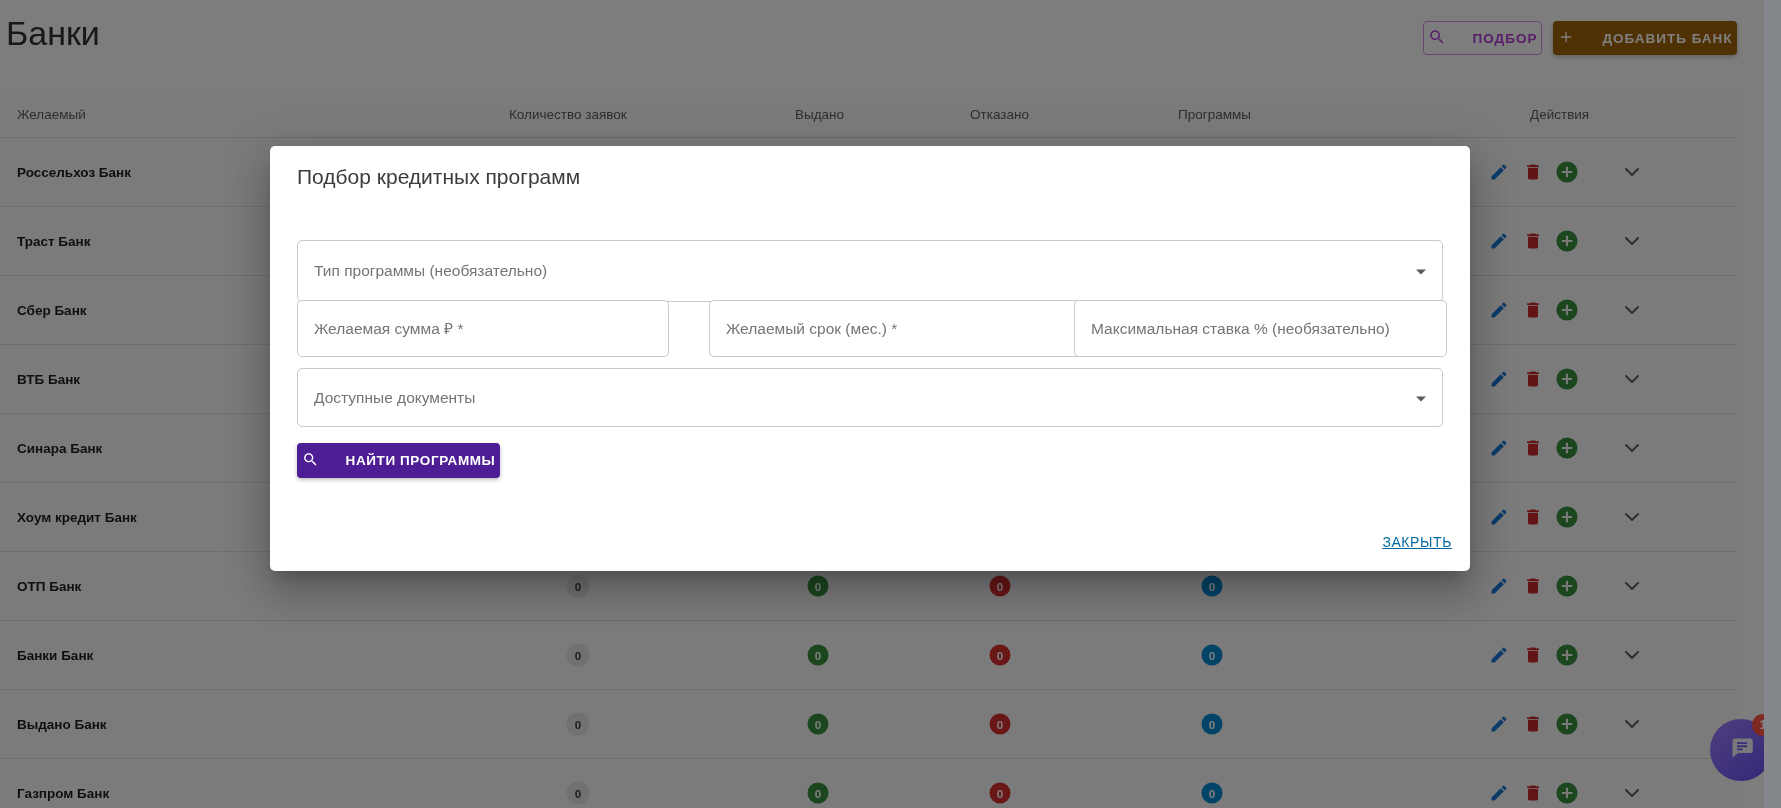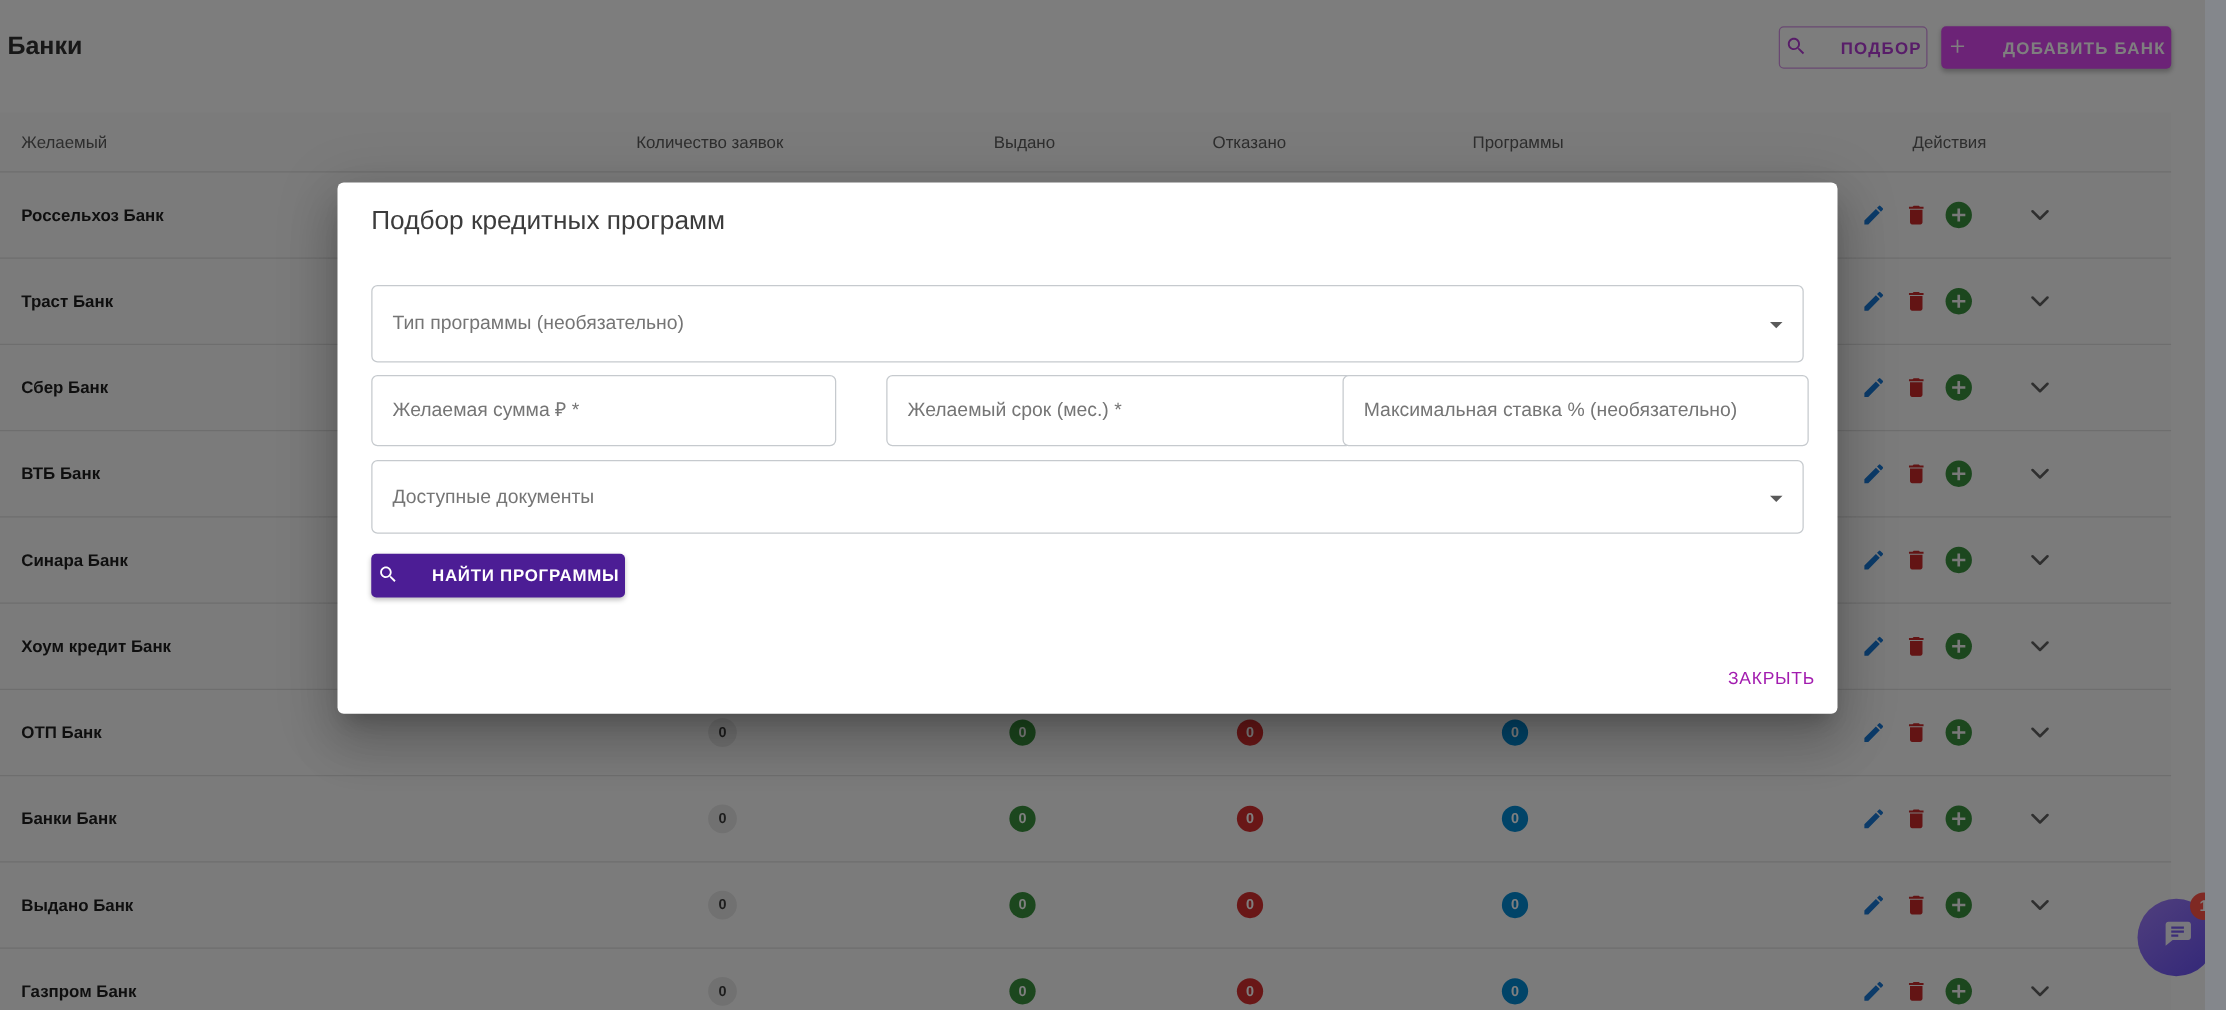--- a/index.html
+++ b/index.html
@@ -1,27 +1,27 @@
 <!DOCTYPE html>
 <html><head>
 <meta charset="utf-8">
 <style>
   html,body{margin:0;padding:0;}
   body{
     width:1781px;height:808px;overflow:hidden;position:relative;
     background:#fbfbfb;font-family:"Liberation Sans",sans-serif;
   }
   
-  .page-title{position:absolute;left:6px;top:26px;font-size:20px;font-weight:700;color:#303030;}
+  .page-title{position:absolute;left:6px;top:14px;font-size:34px;font-weight:400;color:#303030;}
   .btn{display:flex;align-items:center;justify-content:center;gap:27px;border-radius:4px;
        font-size:13.5px;font-weight:700;letter-spacing:1px;cursor:pointer;box-sizing:border-box;}
   .btn-podbor{position:absolute;left:1423px;top:21px;width:119px;height:34px;
        border:1px solid rgba(177,58,210,.55);color:#b13ad2;background:transparent;}
   .btn-addbank{position:absolute;left:1553px;top:21px;width:184px;height:34px;
-       border:none;background:#d946ef;color:#ffffff;box-shadow:0 2px 4px rgba(0,0,0,.25);}
+       border:none;background:#a16207;color:#ffffff;box-shadow:0 2px 4px rgba(0,0,0,.25);}
   
   .table-area{position:absolute;left:0;top:90px;width:1737px;height:718px;background:#f7f7f7;overflow:hidden;}
   .thead{position:relative;height:47px;}
   .th{position:absolute;top:50%;transform:translateY(-50%);font-size:13.5px;color:#5c5c5c;}
   .th.c1{left:17px}.th.c2{left:509px}.th.c3{left:795px}.th.c4{left:970px}.th.c5{left:1178px}.th.c6{left:1530px}
   .trow{position:relative;height:68px;border-top:1px solid #dcdcdc;}
   .bank-name{position:absolute;left:17px;top:50%;transform:translateY(-50%);
        font-size:13.5px;font-weight:700;color:#1e1e1e;}
   .badge{position:absolute;top:50%;transform:translate(-50%,-50%);
        width:21px;height:21px;border-radius:50%;display:flex;align-items:center;justify-content:center;
@@ -42,34 +42,34 @@
        background:#ff5246;color:#fff;font-size:12.5px;font-weight:700;
        display:flex;align-items:center;justify-content:center;}
   
   .modal{position:absolute;left:270px;top:146px;width:1200px;height:425px;background:#ffffff;
        border-radius:5px;z-index:20;
        box-shadow:0 11px 15px -7px rgba(0,0,0,.2),0 24px 38px 3px rgba(0,0,0,.14),0 9px 46px 8px rgba(0,0,0,.12);}
   .modal-title{position:absolute;left:27px;top:19px;font-size:21px;color:#3c3c3c;}
   .field{position:absolute;box-sizing:border-box;border:1px solid #c6cace;border-radius:5px;background:#fff;
        display:flex;align-items:center;padding:0 16px;font-size:15.5px;color:#757575;
        font-family:"Liberation Sans",sans-serif;}
-  .select1{left:27px;top:82px;width:1146px;height:62px;cursor:pointer;}
+  .select1{left:27px;top:94px;width:1146px;height:62px;cursor:pointer;}
   .select2{left:27px;top:222px;width:1146px;height:59px;cursor:pointer;}
   .caret{position:absolute;right:16px;top:50%;transform:translateY(-30%);
        width:0;height:0;border-left:5px solid transparent;border-right:5px solid transparent;
        border-top:5px solid #5a5a5a;}
   input.field{outline:none;}
   input.field::placeholder{color:#757575;opacity:1;}
   .inp1{left:27px;top:154px;width:372px;height:57px;}
   .inp2{left:415px;top:154px;width:373px;height:57px;margin-left:24px;}
   .inp3{left:804px;top:154px;width:373px;height:57px;}
   .btn-find{position:absolute;left:27px;top:297px;width:203px;height:35px;letter-spacing:.6px;
        background:#4c1d95;color:#fff;border:none;box-shadow:0 2px 4px rgba(0,0,0,.25);}
   .link-close{position:absolute;right:18px;top:388px;font-size:14px;font-weight:500;letter-spacing:.6px;
-       color:#a21caf;cursor:pointer;}
+       color:#0369a1;cursor:pointer;text-decoration:underline;}
 </style>
 </head>
 <body>
 
 <div class="page-title">Банки</div>
 
 <div class="btn btn-podbor">
   <span>
     <svg width="18" height="18" viewBox="0 0 24 24" fill="#b13ad2">
         <path d="M15.5 14h-.79l-.28-.27C15.41 12.59 16 11.11 16 9.5 16 5.91 13.09 3 9.5 3S3 5.91 3 9.5 5.91 16 9.5 16c1.61 0 3.09-.59 4.23-1.57l.27.28v.79l5 4.99L20.49 19l-4.99-5zm-6 0C7.01 14 5 11.99 5 9.5S7.01 5 9.5 5 14 7.01 14 9.5 11.99 14 9.5 14z"></path>

